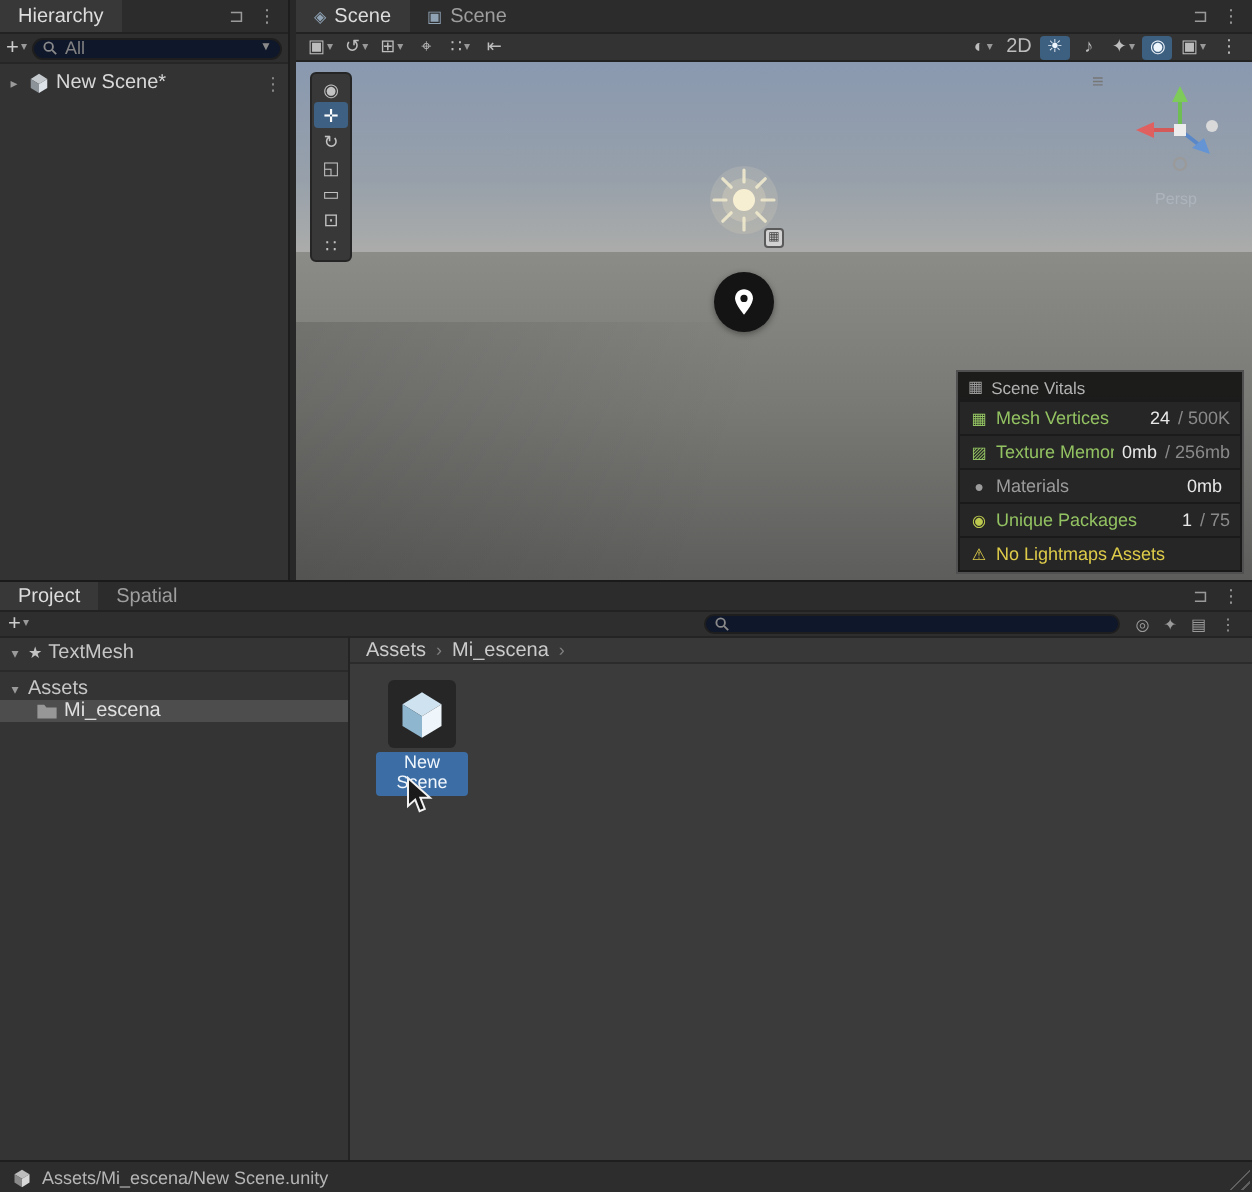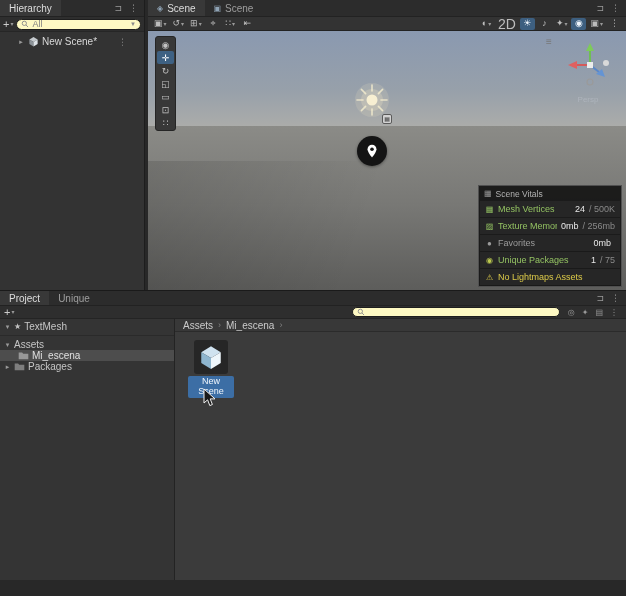--- a/index.html
+++ b/index.html
@@ -15,35 +15,35 @@
   .tab .tglyph{font-size:8px;color:#8fa3b5}
   .bar-icons{margin-left:auto;display:flex;align-items:center;gap:7px;padding-right:6px}
   .bar-icons .icon{font-size:9px;color:#9a9a9a}
   .caret{font-size:6px;color:#999;margin-left:1px;line-height:1}
   .kebab{font-size:9px}
 
   
   .hier{left:0;top:0;width:145px;height:290px;background:#333;border-right:1px solid #1d1d1d}
   .toolrow{height:15px;background:#2e2e2e;border-bottom:1px solid #262626;display:flex;align-items:center;padding:0 3px;gap:3px}
   .addbtn{display:flex;align-items:center;color:#ccc;font-size:11px;line-height:1}
-  .search{flex:1;height:11px;background:#fef9c3;border:1px solid #1e1e1e;border-radius:6px;display:flex;align-items:center;padding:0 4px;gap:3px;min-width:0}
+  .search{flex:1;height:11px;background:#0f172a;border:1px solid #1e1e1e;border-radius:6px;display:flex;align-items:center;padding:0 4px;gap:3px;min-width:0}
   .search .ph{font-size:9px;color:#828282;flex:1;overflow:hidden;white-space:nowrap}
   .funnel{font-size:6px;color:#8a8a8a}
-  .hier-item{height:15px;display:flex;align-items:center;gap:3px;padding:0 17px;margin-top:2px}
+  .hier-item{height:15px;display:flex;align-items:center;gap:3px;padding:0 3px;margin-top:2px}
   .h-caret{font-size:7px;color:#9a9a9a;width:8px;text-align:center}
   .h-label{color:#d8d8d8}
   .hier-item .kebab{margin-left:auto;color:#8d8d8d}
 
   
   .scene{left:148px;top:0;width:478px;height:290px;background:#333}
   .stoolbar{height:14px;background:#333;border-bottom:1px solid #222;display:flex;align-items:center;padding:0 4px;gap:2px}
   .tbtn{height:12px;min-width:15px;padding:0 2px;display:flex;align-items:center;justify-content:center;border-radius:2px;color:#bdbdbd;font-size:9px;line-height:1}
   .tbtn.active{background:#3d5f80;color:#eef5fc}
   .tb-spacer{flex:1}
-  .tb-label{font-size:14px}
+  .tb-label{font-size:10px}
 
   .viewport{position:absolute;left:0;top:31px;width:478px;height:259px;overflow:hidden}
   .sky{position:absolute;left:0;top:0;right:0;height:95px;background:linear-gradient(180deg,#8a99b0 0%,#97a0aa 62%,#abacaa 100%)}
   .ground{position:absolute;left:0;top:95px;right:0;bottom:0;background:linear-gradient(180deg,#8b8b87 0%,#787875 48%,#5d5d5b 100%)}
   .ground-shade{position:absolute;left:0;top:130px;right:0;bottom:0;background:linear-gradient(108deg,rgba(0,0,0,.13) 0%,rgba(0,0,0,0) 46%)}
 
   .vtools{position:absolute;left:7px;top:5px;width:21px;background:#383838;border:1px solid #252525;border-radius:3px;padding:1px 0}
   .vtool{width:17px;height:13px;margin:0 auto;display:flex;align-items:center;justify-content:center;font-size:9px;color:#c2c2c2;border-radius:2px}
   .vtool.active{background:#3e6183;color:#fff}
 
@@ -290,21 +290,21 @@
             <span class="vmax"> / 500K</span>
         </div>
         <div class="vrow">
           <span class="vicon green">▨</span>
           <span class="vlabel green">Texture Memory</span>
           <span class="vval">0mb</span>
             <span class="vmax"> / 256mb</span>
         </div>
         <div class="vrow">
           <span class="vicon dim">●</span>
-          <span class="vlabel dim">Favorites</span>
+          <span class="vlabel dim">Materials</span>
           <span class="vval">0mb</span>
             <span class="vmax"></span>
         </div>
         <div class="vrow">
           <span class="vicon ygreen">◉</span>
           <span class="vlabel green">Unique Packages</span>
           <span class="vval">1</span>
             <span class="vmax"> / 75</span>
         </div>
         <div class="vrow">
@@ -313,21 +313,21 @@
         </div>
       </div>
     </div>
   </section>
 
   <div class="abs proj-tabbar">
     <div class="tab active">
       <span>Project</span>
     </div>
     <div class="tab">
-      <span>Unique</span>
+      <span>Spatial</span>
     </div>
     <div class="bar-icons">
       <span class="icon">⊐</span>
       <span class="icon kebab">⋮</span>
     </div>
   </div>
 
   <div class="abs proj-toolbar">
     <span class="addbtn">
       <span>+</span>
@@ -359,27 +359,20 @@
     <div class="trow">
       <span class="t-caret">▾</span>
       <span>Assets</span>
     </div>
     <div class="trow child sel">
       <svg width="11" height="9" viewBox="0 0 16 12">
           <path d="M1 1.5h5l1.6 2H15v8H1z" fill="#979797"></path>
         </svg>
       <span>Mi_escena</span>
     </div>
-    <div class="trow">
-      <span class="t-caret">▸</span>
-      <svg width="11" height="9" viewBox="0 0 16 12">
-          <path d="M1 1.5h5l1.6 2H15v8H1z" fill="#7e7e7e"></path>
-        </svg>
-      <span>Packages</span>
-    </div>
   </div>
 
   <div class="abs pcontent">
     <div class="crumbs">
       <span>Assets</span>
       <span class="crumb-sep">›</span>
       <span>Mi_escena</span>
       <span class="crumb-sep">›</span>
     </div>
     <div class="asset">
@@ -387,18 +380,27 @@
         <svg width="26" height="26" viewBox="0 0 24 24">
           <polygon points="12,2 21,7.5 12,13 3,7.5" fill="#cfe2ef"></polygon>
           <polygon points="3,7.5 12,13 12,23 3,17.5" fill="#8fb6cf"></polygon>
           <polygon points="21,7.5 12,13 12,23 21,17.5" fill="#eef6fb"></polygon>
         </svg>
       </div>
       <span class="asset-label">New Scene</span>
     </div>
   </div>
 
+  <div class="abs status">
+    <svg width="10" height="10" viewBox="0 0 24 24">
+      <polygon points="12,2 21,7.5 12,13 3,7.5" fill="#bdbdbd"></polygon>
+      <polygon points="3,7.5 12,13 12,23 3,17.5" fill="#8a8a8a"></polygon>
+      <polygon points="21,7.5 12,13 12,23 21,17.5" fill="#d8d8d8"></polygon>
+    </svg>
+    <span class="status-text">Assets/Mi_escena/New Scene.unity</span>
+    <div class="grip"></div>
+  </div>
 
   <svg class="cursor" width="14" height="20" viewBox="0 0 14 20">
     <path d="M1 1 L1 15 L4.6 11.8 L6.8 17.6 L9.4 16.5 L7.2 10.9 L12 10.9 Z" fill="#1a1a1a" stroke="#f2f2f2" stroke-width="1"></path>
   </svg>
 
 </div>
 
 </body></html>

